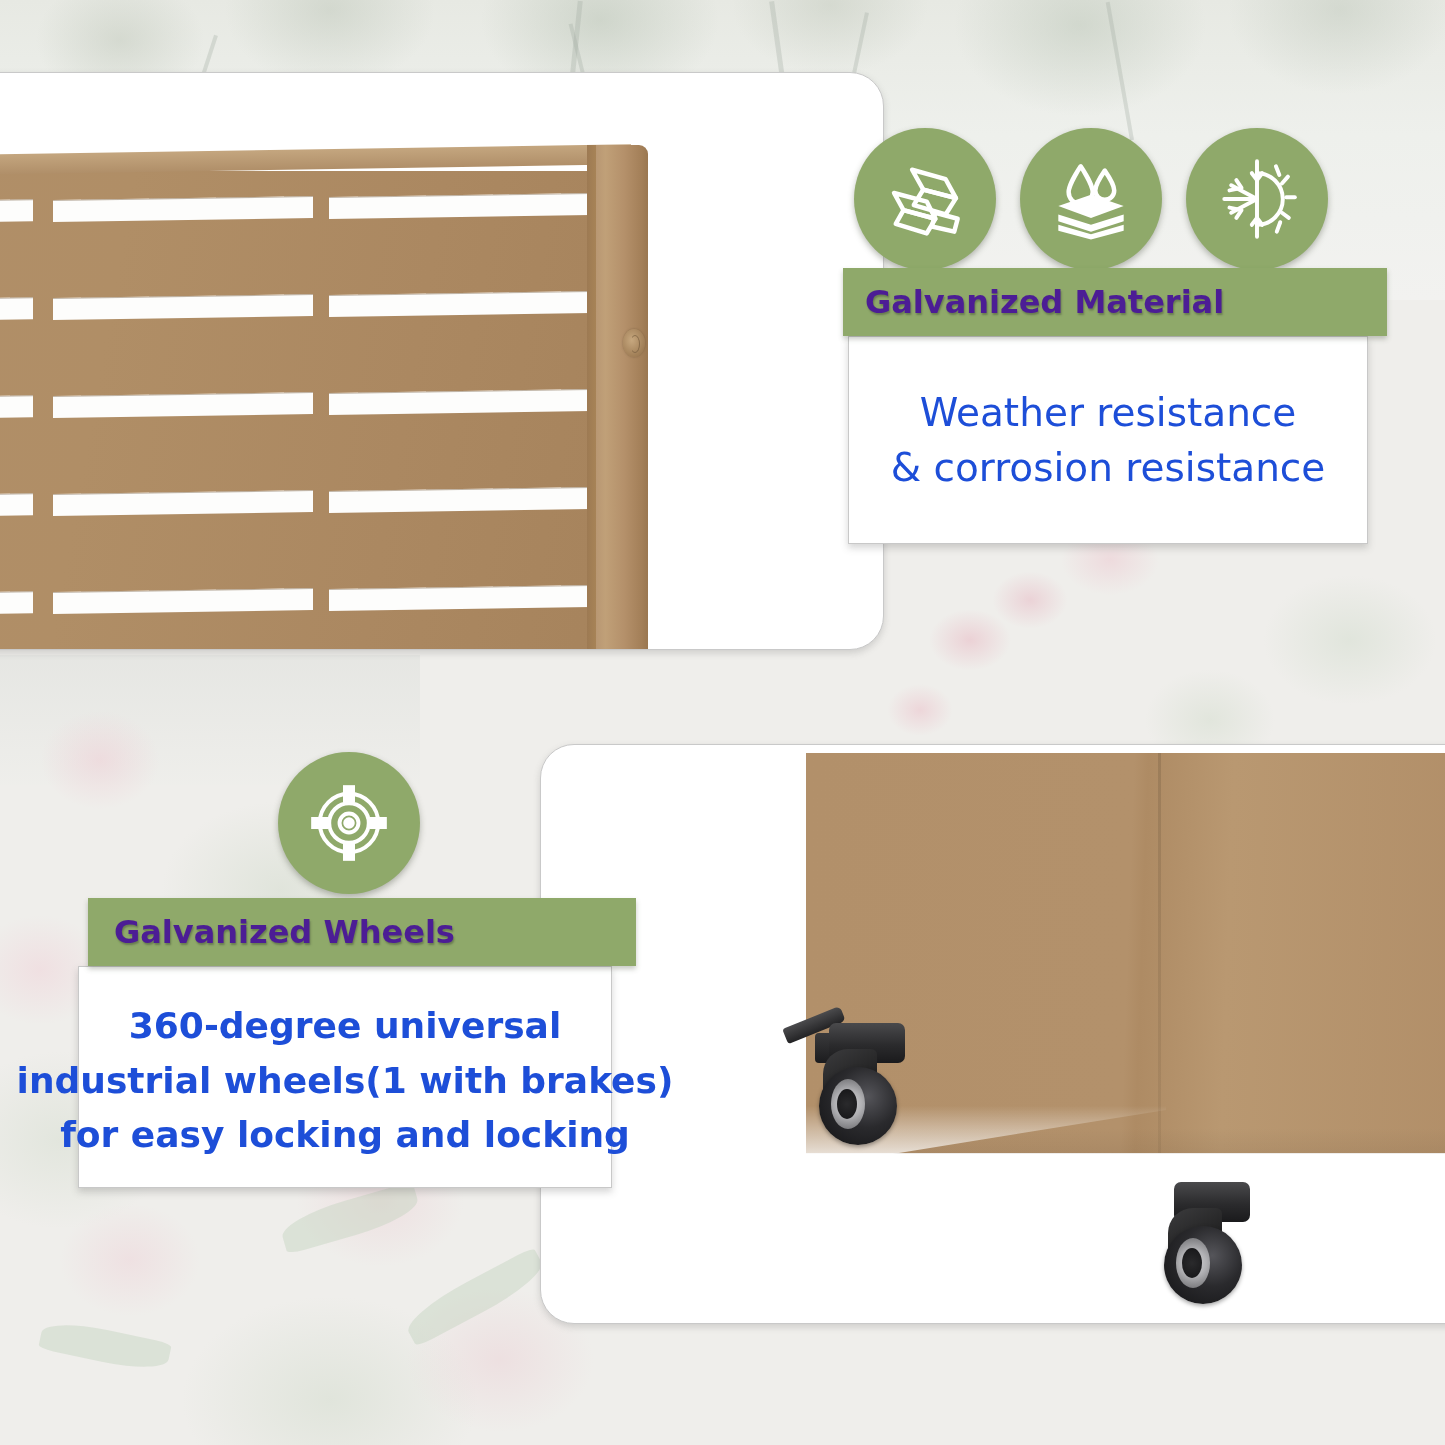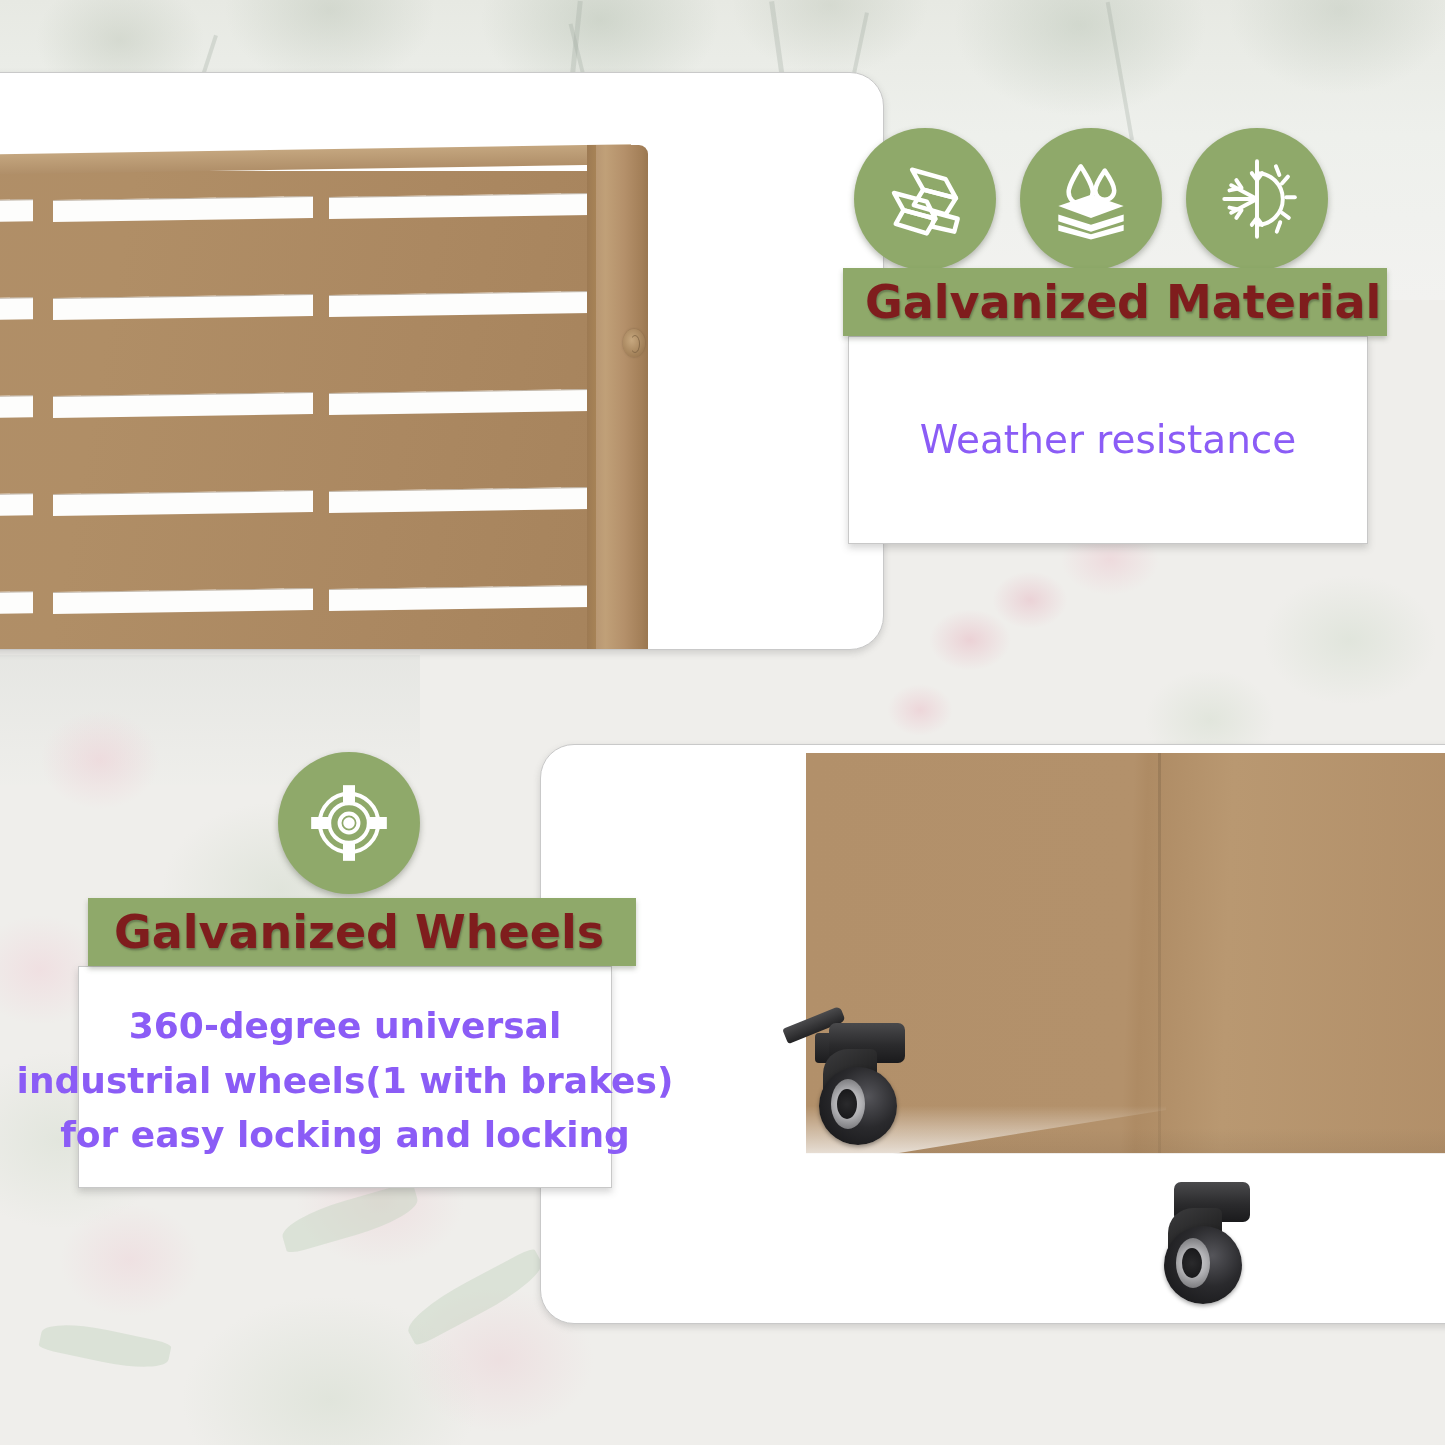--- a/index.html
+++ b/index.html
@@ -171,31 +171,31 @@
     box-shadow:0 3px 6px rgba(70,80,60,.38);
     display:flex;align-items:center;justify-content:center;
   }
   .badge svg{width:86px;height:86px;display:block;}
   .headbar{
     position:absolute;z-index:5;background:#8fa96a;
     box-shadow:0 3px 5px rgba(70,80,60,.30);
     display:flex;align-items:center;
   }
   .headbar .htext{
-    color:#7f1d1d;font-weight:bold;font-size:46px;line-height:1;
+    color:#4c1d95;font-weight:bold;font-size:32px;line-height:1;
     text-shadow:1px 2px 2px rgba(60,72,50,.45);
     white-space:nowrap;
   }
   .bodybox{
     position:absolute;z-index:3;background:#ffffff;border:1px solid #c8c8c8;
     box-shadow:0 4px 7px rgba(90,90,90,.25);
     display:flex;flex-direction:column;justify-content:center;
   }
   .bodybox .line{
-    color:#8b5cf6;font-size:39px;line-height:1.42;white-space:nowrap;
+    color:#1d4ed8;font-size:39px;line-height:1.42;white-space:nowrap;
   }
 
   
   #callout-galvanized .badges{left:854px;top:128px;}
   #callout-galvanized .headbar{left:843px;top:268px;width:522px;height:68px;padding-left:22px;}
   #callout-galvanized .bodybox{left:848px;top:336px;width:518px;height:206px;align-items:center;}
 
   
   #callout-wheels .badges{left:278px;top:752px;}
   #callout-wheels .headbar{left:88px;top:898px;width:522px;height:68px;padding-left:26px;}
@@ -337,20 +337,21 @@
       </div>
 
     </div>
 
     <div class="headbar">
       <span class="htext">Galvanized Material</span>
     </div>
 
     <div class="bodybox">
       <div class="line">Weather resistance</div>
+      <div class="line">&amp; corrosion resistance</div>
     </div>
   </div>
 
   <div class="callout" id="callout-wheels">
 
     <div class="badges">
       <div class="badge">
         <svg viewBox="0 0 100 100" fill="none" stroke="#ffffff" stroke-width="4.6" stroke-linecap="round" stroke-linejoin="round">
           <circle cx="50" cy="50" r="34"></circle>
           <circle cx="50" cy="50" r="23"></circle>

